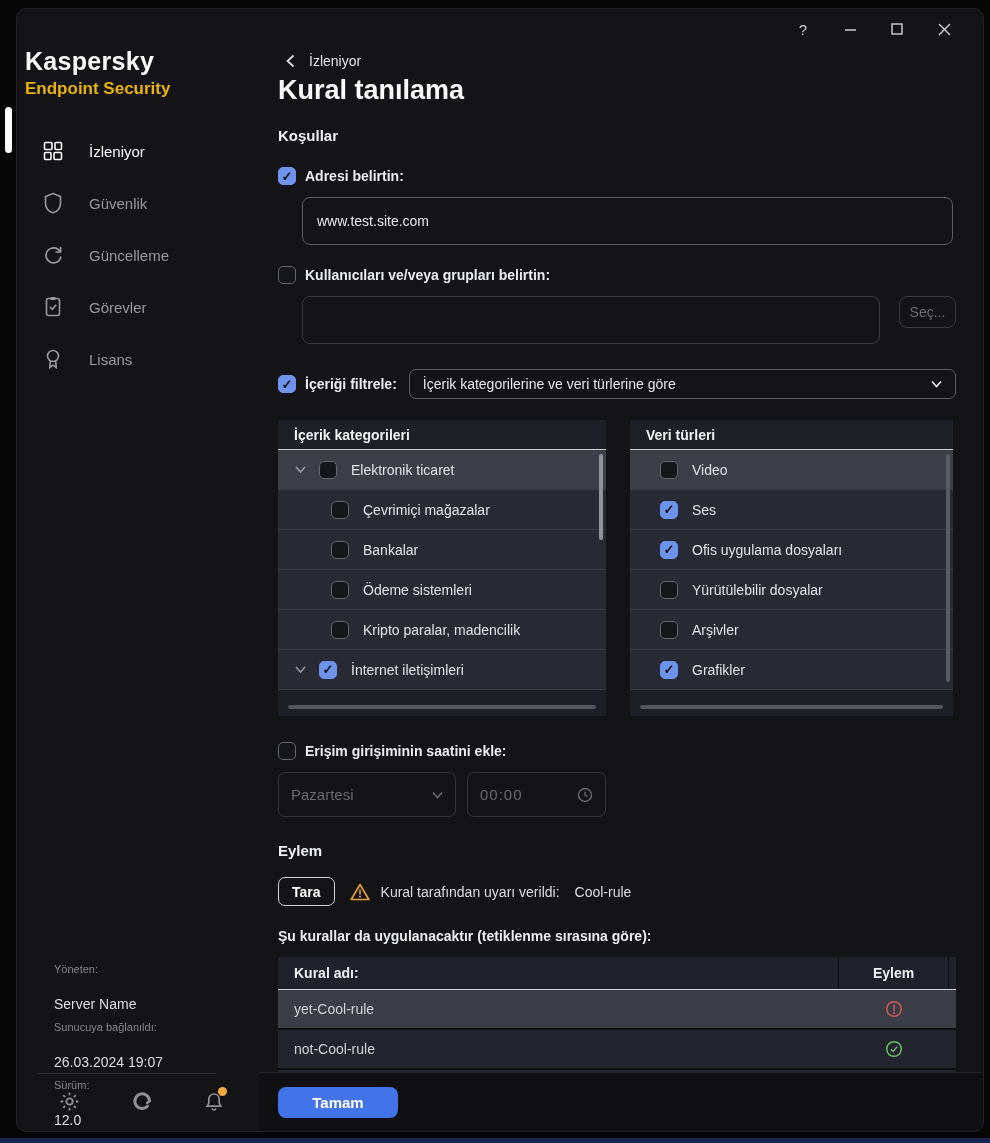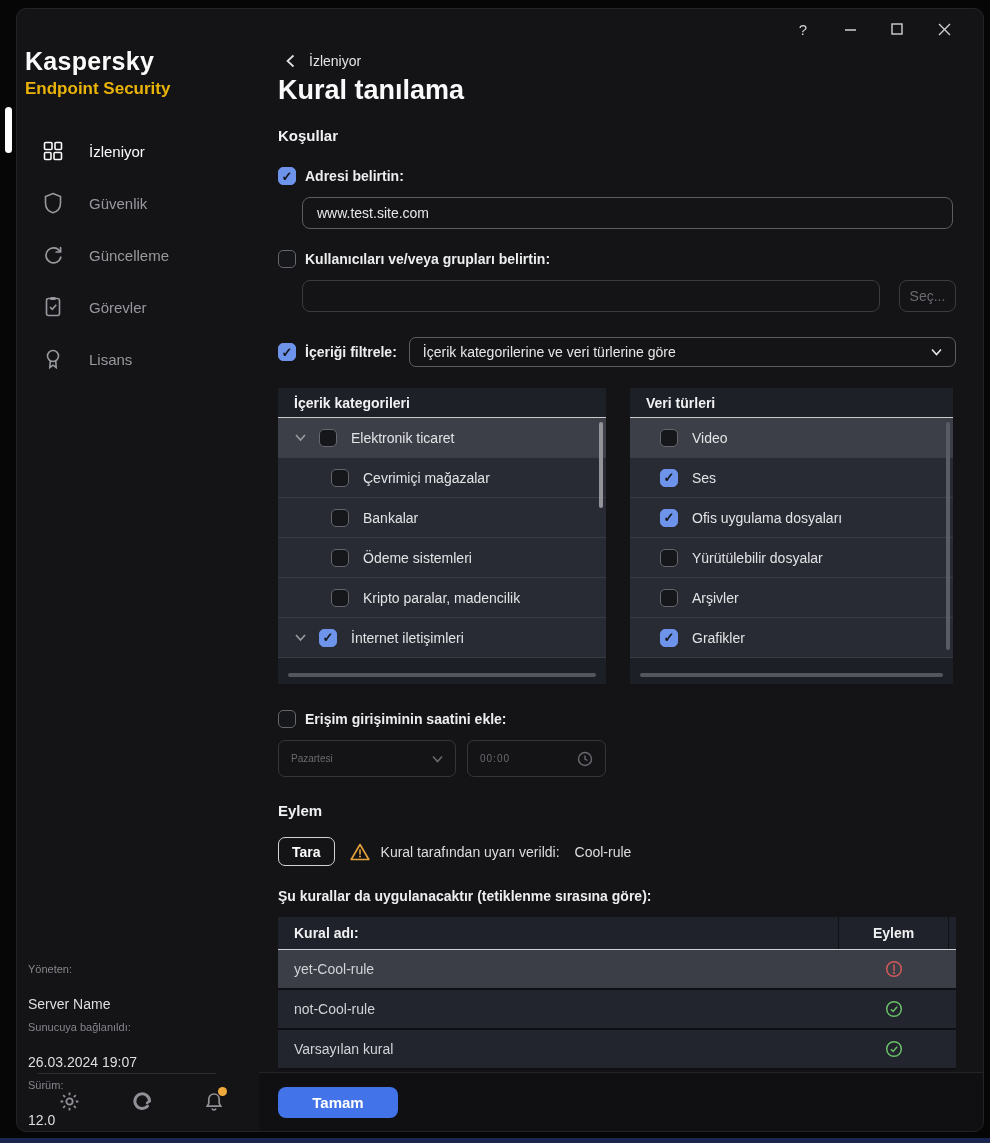--- a/index.html
+++ b/index.html
@@ -12,37 +12,37 @@
   .win-btn{width:22px;height:24px;display:flex;align-items:center;justify-content:center;font-size:15px;cursor:default}
   
   .sidebar{width:242px;flex:0 0 242px;position:relative;padding-top:38px}
   .brand{padding-left:8px}
   .brand-title{font-size:25px;font-weight:700;letter-spacing:.3px;color:#fafafa}
   .brand-sub{font-size:17px;font-weight:700;color:#eab308;margin-top:3px}
   .nav{margin-top:26px}
   .nav-item{display:flex;align-items:center;gap:25px;padding:15px 0 15px 25px;color:#98999e;font-size:15px;cursor:pointer}
   .nav-item.active{color:#fafafa}
   .nav-ic{width:22px;height:22px;display:flex;align-items:center;justify-content:center}
-  .server-info{position:absolute;left:11px;top:945px}
+  .server-info{position:absolute;left:37px;top:945px}
   .si-label{font-size:11px;color:#85868b;margin-top:9px}
   .si-value{font-size:14px;color:#dedfe1;margin-top:21px}
   .side-divider{position:absolute;left:21px;top:1064px;width:178px;border-top:1px solid #2e2f33}
   .side-icons{position:absolute;left:0;top:1080px;width:242px;display:flex;padding:0 33px 0 40px;justify-content:space-between;align-items:center;color:#909196}
   .side-ic{position:relative;width:24px;height:24px;display:flex;align-items:center;justify-content:center;cursor:pointer}
   .bell-dot{position:absolute;right:-1px;top:-2px;width:9px;height:9px;border-radius:50%;background:#f0a93c}
   
   .main{flex:1;position:relative;padding:0 32px 0 19px}
   .breadcrumb{margin:44px 0 0 8px;display:flex;align-items:center;gap:14px;color:#e2e3e5;font-size:14px;cursor:pointer}
   .page-title{margin-top:6px;font-size:27px;font-weight:700;color:#fafafa}
   .section-h{margin-top:21px;font-size:15px;font-weight:700;color:#f0f1f2}
   .cbrow{display:flex;align-items:center;gap:9px;font-weight:700;font-size:14px;color:#eceded}
   .cb{width:18px;height:18px;border:1.5px solid #66676c;border-radius:5px;background:#16171b;flex:0 0 18px;display:flex;align-items:center;justify-content:center;font-size:13px;font-weight:700;color:transparent;cursor:pointer}
   .cb.on{background:#6e93ea;border-color:#6e93ea;color:#16171b}
   .row-address{margin-top:23px}
-  .text-input{height:32px;border:1px solid #5c5d62;border-radius:8px;background:transparent;color:#e6e7e9;font-size:14px;padding:0 14px;font-family:inherit;outline:none}
+  .text-input{height:48px;border:1px solid #5c5d62;border-radius:8px;background:transparent;color:#e6e7e9;font-size:14px;padding:0 14px;font-family:inherit;outline:none}
   .addr{margin:12px 0 0 24px;width:651px;display:block}
   .row-users{margin-top:21px}
   .users-line{margin:12px 0 0 24px;display:flex;gap:19px}
   .users-input{width:578px;border-color:#3a3b40}
   .btn-sec{width:57px;height:32px;border:1px solid #3a3b40;border-radius:8px;background:transparent;color:#6a6b70;font-size:14px;font-family:inherit}
   .filter-line{margin-top:25px;display:flex;align-items:center}
   .selectbox{flex:1;height:30px;margin-left:12px;border:1px solid #5c5d62;border-radius:7px;display:flex;align-items:center;padding:0 13px;font-size:14px;font-weight:400;color:#e6e7e9;cursor:pointer}
   .selectbox .sel-chev{margin-left:auto;display:flex}
   
   .lists{display:flex;gap:24px;margin-top:21px}
@@ -55,21 +55,21 @@
   .lrow.indent{padding-left:53px}
   .lb-right .lrow{padding-left:30px}
   .lrow .cb{margin-right:14px}
   .vthumb{position:absolute;right:3px;width:4px;border-radius:2px;background:#93949a}
   .lb-left .vthumb{top:34px;height:86px}
   .lb-right .vthumb{top:34px;height:228px;background:#5b5c63}
   .hthumb{position:absolute;left:10px;right:10px;bottom:7px;height:4px;border-radius:2px;background:#55565d}
   
   .row-time{margin-top:26px}
   .time-line{margin-top:12px;display:flex;gap:11px}
-  .dis-field{height:37px;border:1px solid #35363b;border-radius:7px;color:#696a6f;display:flex;align-items:center;padding:0 12px;font-size:10px}
+  .dis-field{height:45px;border:1px solid #35363b;border-radius:7px;color:#696a6f;display:flex;align-items:center;padding:0 12px;font-size:15px}
   .daysel{width:178px}
   .timesel{width:139px;letter-spacing:1px}
   .dis-field .end-ic{margin-left:auto;display:flex}
   
   .action-line{margin-top:18px;display:flex;align-items:center}
   .tara-btn{height:29px;border:1px solid #d2d3d6;border-radius:7px;background:transparent;color:#fff;font-weight:700;font-size:14px;padding:0 13px;font-family:inherit}
   .warn-ic{margin:0 11px 0 15px;display:flex}
   .warn-text{color:#dcdde0;font-size:14px}
   .warn-rule{margin-left:15px;color:#dcdde0;font-size:14px}
   .caption{margin-top:22px;font-weight:700;font-size:14px;color:#eceded}

